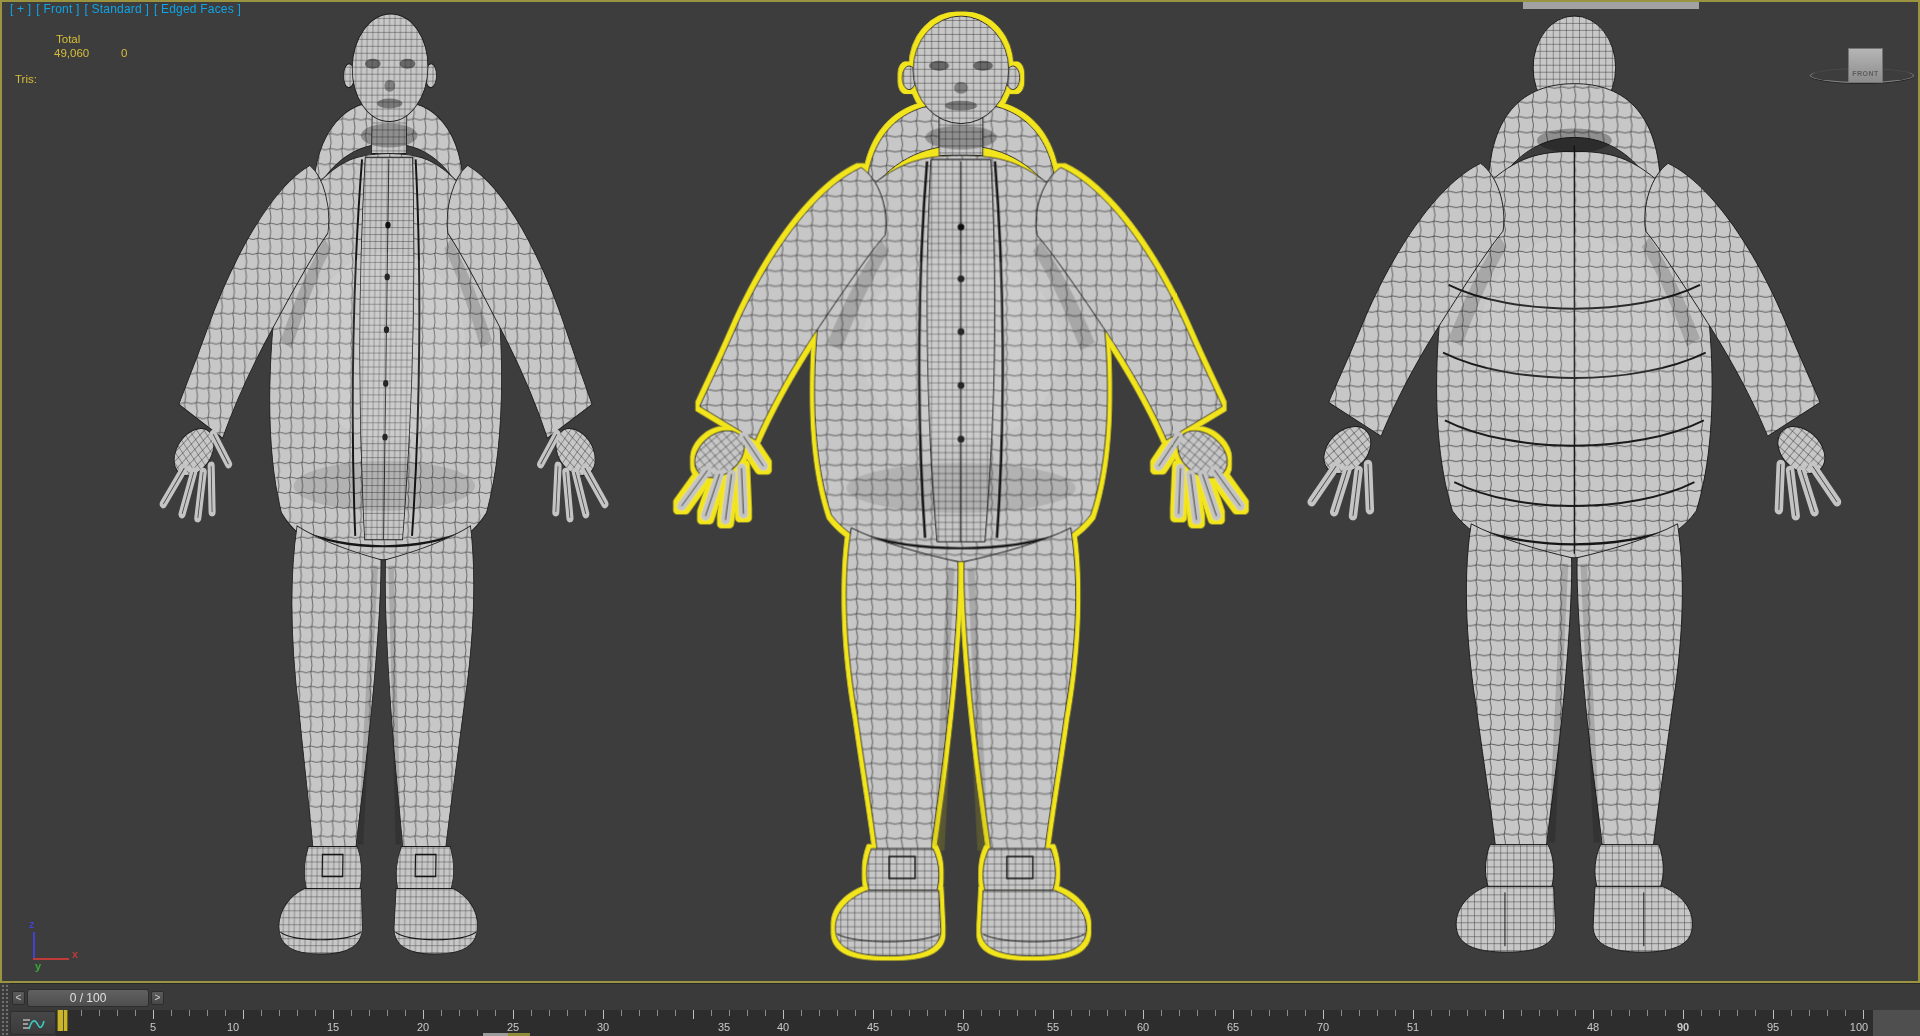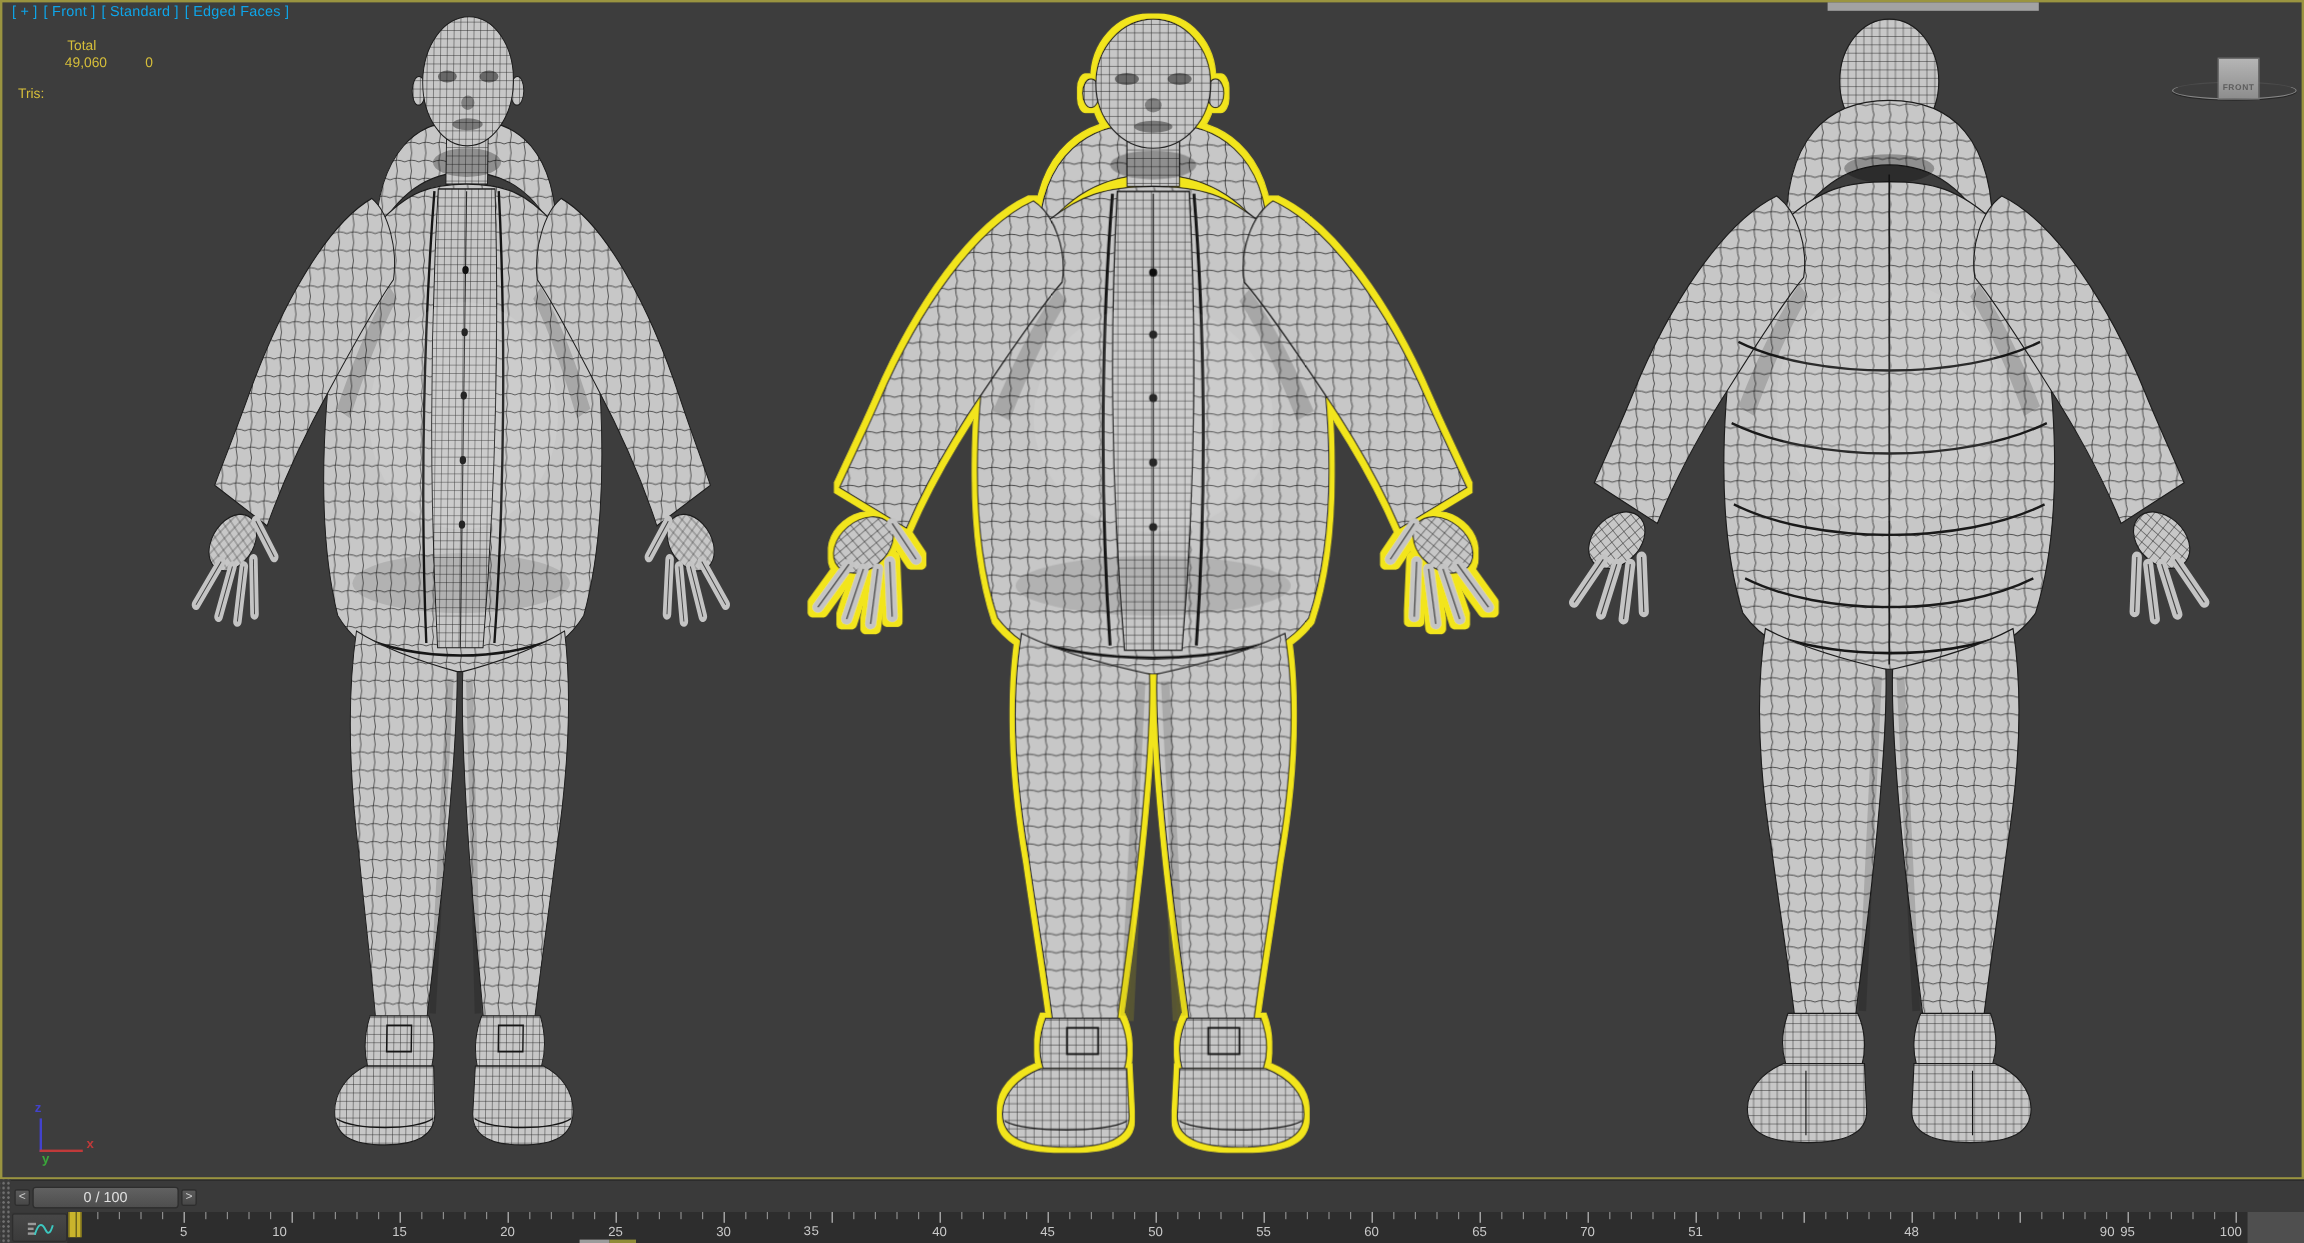--- a/index.html
+++ b/index.html
@@ -293,21 +293,21 @@
       <div class="tick" style="left: 549px;"></div>
       <div class="tick" style="left: 567px;"></div>
       <div class="tick" style="left: 585px;"></div>
       <div class="tick major" style="left: 603px;"></div>
       <div class="tlabel" style="left: 603px;">30</div>
       <div class="tick" style="left: 621px;"></div>
       <div class="tick" style="left: 639px;"></div>
       <div class="tick" style="left: 657px;"></div>
       <div class="tick" style="left: 675px;"></div>
       <div class="tick major" style="left: 693px;"></div>
-      <div class="tlabel" style="left: 676px; font-family: Liberation Mono, monospace;">35</div>
+      <div class="tlabel" style="left: 724px;">35</div>
       <div class="tick" style="left: 711px;"></div>
       <div class="tick" style="left: 729px;"></div>
       <div class="tick" style="left: 747px;"></div>
       <div class="tick" style="left: 765px;"></div>
       <div class="tick major" style="left: 783px;"></div>
       <div class="tlabel" style="left: 783px;">40</div>
       <div class="tick" style="left: 801px;"></div>
       <div class="tick" style="left: 819px;"></div>
       <div class="tick" style="left: 837px;"></div>
       <div class="tick" style="left: 855px;"></div>
@@ -359,21 +359,21 @@
       <div class="tick" style="left: 1539px;"></div>
       <div class="tick" style="left: 1557px;"></div>
       <div class="tick" style="left: 1575px;"></div>
       <div class="tick major" style="left: 1593px;"></div>
       <div class="tlabel" style="left: 1593px;">48</div>
       <div class="tick" style="left: 1611px;"></div>
       <div class="tick" style="left: 1629px;"></div>
       <div class="tick" style="left: 1647px;"></div>
       <div class="tick" style="left: 1665px;"></div>
       <div class="tick major" style="left: 1683px;"></div>
-      <div class="tlabel" style="left: 1756px;">90</div>
+      <div class="tlabel" style="left: 1683px; font-weight: bold;">90</div>
       <div class="tick" style="left: 1701px;"></div>
       <div class="tick" style="left: 1719px;"></div>
       <div class="tick" style="left: 1737px;"></div>
       <div class="tick" style="left: 1755px;"></div>
       <div class="tick major" style="left: 1773px;"></div>
       <div class="tlabel" style="left: 1773px;">95</div>
       <div class="tick" style="left: 1791px;"></div>
       <div class="tick" style="left: 1809px;"></div>
       <div class="tick" style="left: 1827px;"></div>
       <div class="tick" style="left: 1845px;"></div>

